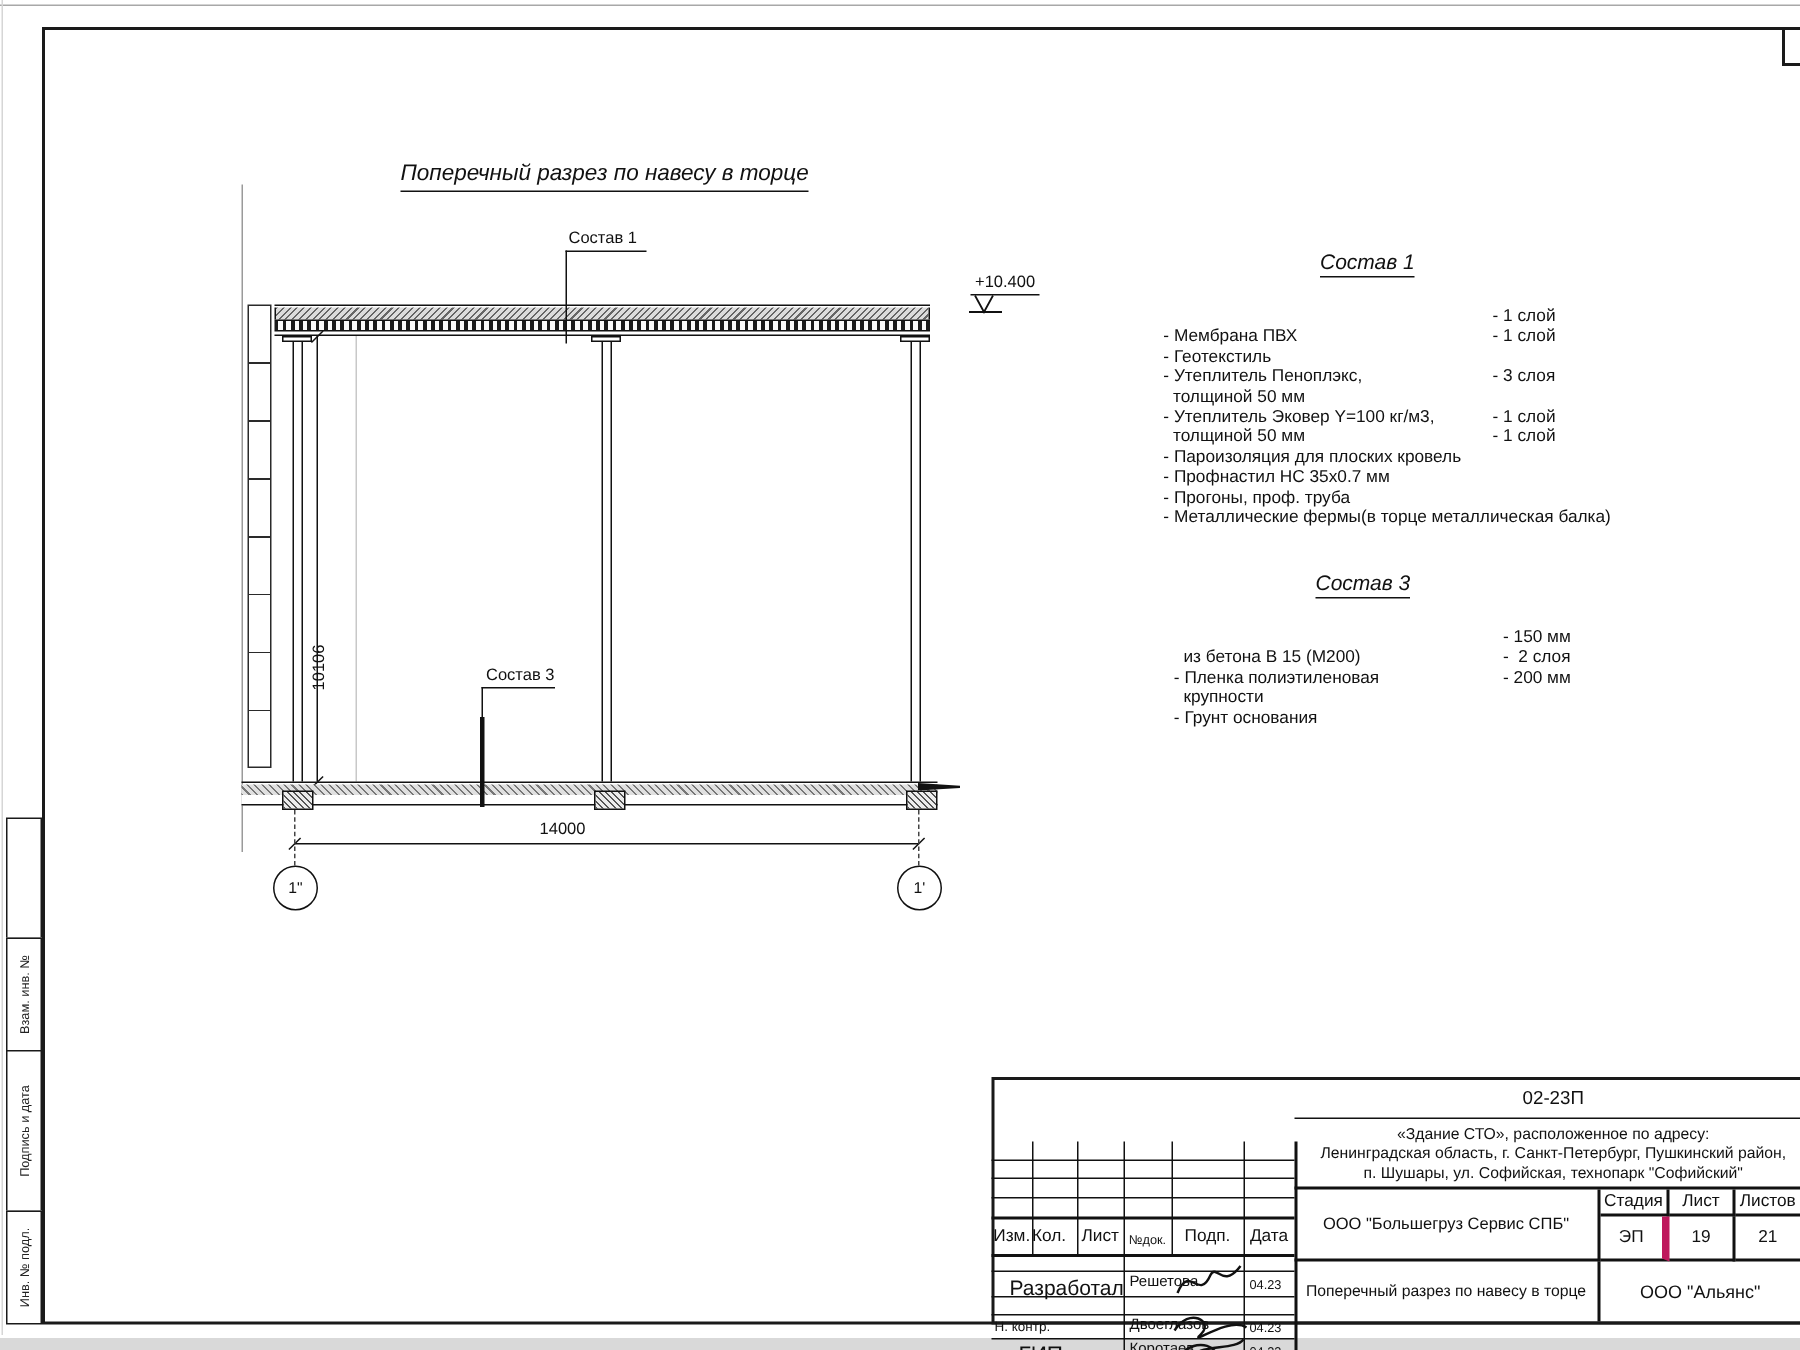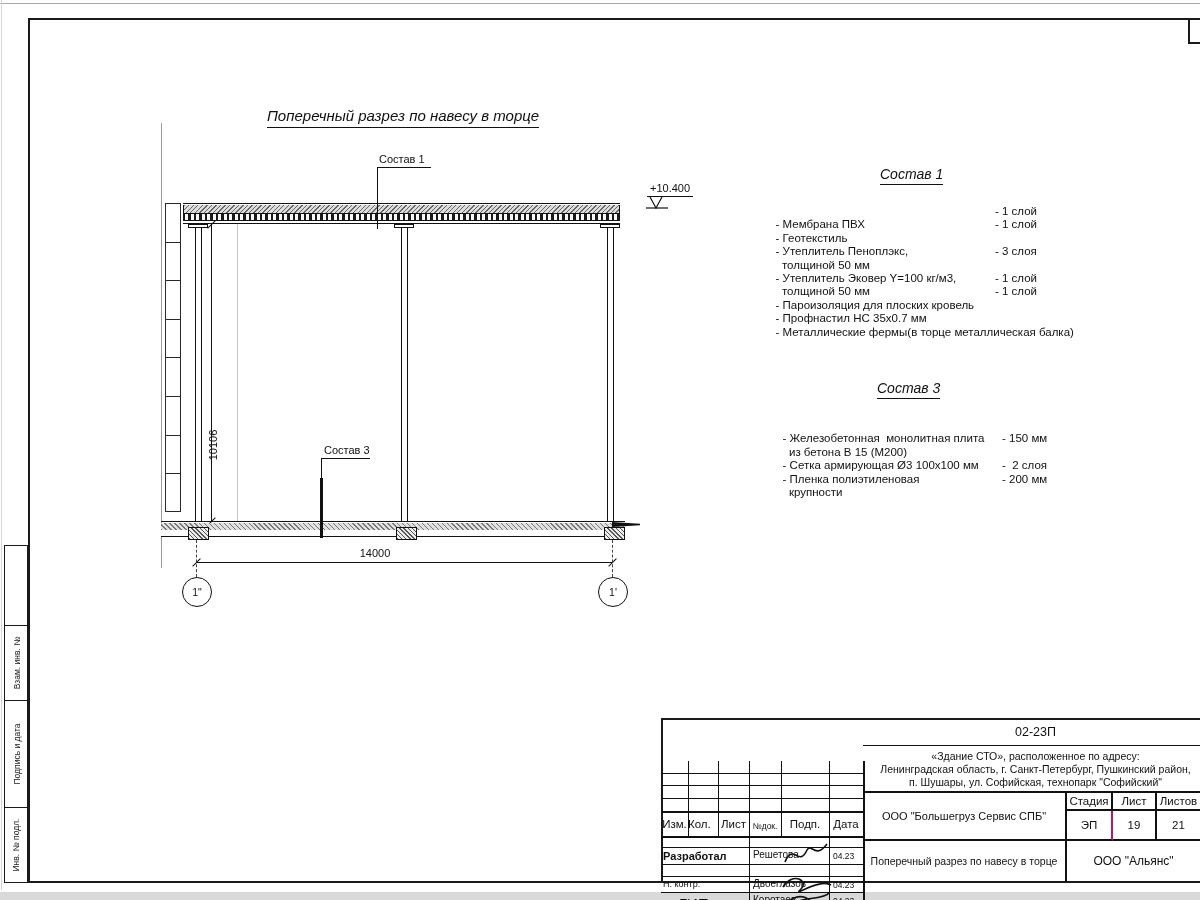--- a/index.html
+++ b/index.html
@@ -147,56 +147,56 @@
       <div class="mat-row">
         <span class="mat-name">- Пароизоляция для плоских кровель</span>
         <span class="mat-qty">- 1 слой</span>
       </div>
 
       <div class="mat-row">
         <span class="mat-name">- Профнастил НС 35х0.7 мм</span>
         <span class="mat-qty"></span>
       </div>
 
+      <div class="mat-row">
+        <span class="mat-name">- Прогоны, проф. труба</span>
+        <span class="mat-qty"></span>
+      </div>
 
       <div class="mat-row">
         <span class="mat-name">- Металлические фермы(в торце металлическая балка)</span>
         <span class="mat-qty"></span>
       </div>
     </div>
 
   <div class="abs mat-head" style="left:877px;top:380px;">Состав 3</div>
   <div class="mat-list" style="left:757px;top:419px;width:340px;">
 
-      <div class="mat-row">
-        <span class="mat-name">- Железобетонная  монолитная плита</span>
-        <span class="mat-qty"></span>
-      </div>
 
       <div class="mat-row">
         <span class="mat-name">  из бетона В 15 (М200)</span>
         <span class="mat-qty">- 150 мм</span>
       </div>
 
-      <div class="mat-row">
-        <span class="mat-name">- Сетка армирующая Ø3 100x100 мм</span>
-        <span class="mat-qty"></span>
-      </div>
 
       <div class="mat-row">
         <span class="mat-name">- Пленка полиэтиленовая</span>
         <span class="mat-qty">-  2 слоя</span>
       </div>
 
 
       <div class="mat-row">
         <span class="mat-name">  крупности</span>
         <span class="mat-qty">- 200 мм</span>
       </div>
 
+      <div class="mat-row">
+        <span class="mat-name">- Грунт основания</span>
+        <span class="mat-qty"></span>
+      </div>
     </div>
 
   <div class="abs" style="left:661px;top:718px;width:545px;height:165px;border:2px solid #1a1a1a;box-sizing:border-box;"></div>
 
   <div class="abs" style="left:661px;top:718px;width:202px;height:165px;margin-top:43px;">
 
     <div class="line" style="left:27px;top:0;height:75px;border-left:1px solid #111;"></div>
     <div class="line" style="left:57px;top:0;height:75px;border-left:1px solid #111;"></div>
     <div class="line" style="left:88px;top:0;height:165px;border-left:1px solid #111;"></div>
     <div class="line" style="left:120px;top:0;height:75px;border-left:1px solid #111;"></div>
@@ -214,21 +214,21 @@
     <div class="line" style="left:0;top:131px;width:202px;border-top:1px solid #111;"></div>
     <div class="line" style="left:0;top:148px;width:202px;border-top:1px solid #111;"></div>
 
     <div class="abs" style="left:0;top:57px;width:27px;font-size:11.5px;text-align:center;">Изм.</div>
     <div class="abs" style="left:27px;top:57px;width:30px;font-size:11.5px;">Кол.</div>
     <div class="abs" style="left:57px;top:57px;width:31px;font-size:11.5px;text-align:center;">Лист</div>
     <div class="abs" style="left:88px;top:60px;width:32px;font-size:8.5px;text-align:center;">№док.</div>
     <div class="abs" style="left:120px;top:57px;width:48px;font-size:11.5px;text-align:center;">Подп.</div>
     <div class="abs" style="left:168px;top:57px;width:34px;font-size:11.5px;text-align:center;">Дата</div>
 
-    <div class="abs" style="left:2px;top:89px;font-size:11px;font-weight:bold;">Разработал</div>
+    <div class="abs" style="left:12px;top:89px;font-size:14px;">Разработал</div>
     <div class="abs" style="left:92px;top:88px;font-size:10px;">Решетова</div>
     <div class="abs" style="left:172px;top:90px;font-size:8.5px;">04.23</div>
     <div class="abs" style="left:2px;top:118px;font-size:9px;text-align:right;">Н. контр.</div>
     <div class="abs" style="left:92px;top:117px;font-size:10px;">Двоеглазов</div>
     <div class="abs" style="left:172px;top:119px;font-size:8.5px;">04.23</div>
     <div class="abs" style="left:18px;top:134px;font-size:15px;">ГИП</div>
     <div class="abs" style="left:92px;top:133px;font-size:10px;">Коротаев</div>
     <div class="abs" style="left:172px;top:135px;font-size:8.5px;">04.23</div>
 
     <svg class="abs" style="left:122px;top:77px;" width="46" height="30" viewBox="0 0 46 30">
@@ -244,20 +244,20 @@
   <div class="abs" style="left:863px;top:746px;width:345px;height:47px;border-bottom:2px solid #111;box-sizing:border-box;text-align:center;font-size:10.5px;line-height:13px;padding-top:4px;">
     <div>«Здание СТО», расположенное по адресу:</div>
     <div>Ленинградская область, г. Санкт-Петербург, Пушкинский район,</div>
     <div>п. Шушары, ул. Софийская, технопарк "Софийский"</div>
   </div>
   <div class="abs ctr" style="left:863px;top:793px;width:204px;height:48px;font-size:11px;border-bottom:2px solid #111;border-right:2px solid #111;box-sizing:border-box;">ООО "Большегруз Сервис СПБ"</div>
 
   <div class="abs ctr" style="left:1067px;top:793px;width:46px;height:18px;font-size:11.5px;border-right:2px solid #111;border-bottom:2px solid #111;box-sizing:border-box;">Стадия</div>
   <div class="abs ctr" style="left:1113px;top:793px;width:44px;height:18px;font-size:11.5px;border-right:2px solid #111;border-bottom:2px solid #111;box-sizing:border-box;">Лист</div>
   <div class="abs ctr" style="left:1157px;top:793px;width:43px;height:18px;font-size:11.5px;border-bottom:2px solid #111;box-sizing:border-box;overflow:hidden;">Листов</div>
-  <div class="abs ctr" style="left:1067px;top:811px;width:46px;height:30px;font-size:11.5px;border-right:2px solid #be185d;border-bottom:2px solid #111;box-sizing:border-box;">ЭП</div>
+  <div class="abs ctr" style="left:1067px;top:811px;width:46px;height:30px;font-size:11.5px;border-right:5px solid #be185d;border-bottom:2px solid #111;box-sizing:border-box;">ЭП</div>
   <div class="abs ctr" style="left:1113px;top:811px;width:44px;height:30px;font-size:11.5px;border-right:2px solid #111;border-bottom:2px solid #111;box-sizing:border-box;">19</div>
   <div class="abs ctr" style="left:1157px;top:811px;width:43px;height:30px;font-size:11.5px;border-bottom:2px solid #111;box-sizing:border-box;text-align:right;">21</div>
 
   <div class="abs ctr" style="left:863px;top:841px;width:204px;height:40px;font-size:10.5px;border-right:2px solid #111;box-sizing:border-box;">Поперечный разрез по навесу в торце</div>
   <div class="abs ctr" style="left:1067px;top:841px;width:133px;height:40px;font-size:12px;box-sizing:border-box;">ООО "Альянс"</div>
 
 </div>
 
 </body></html>

